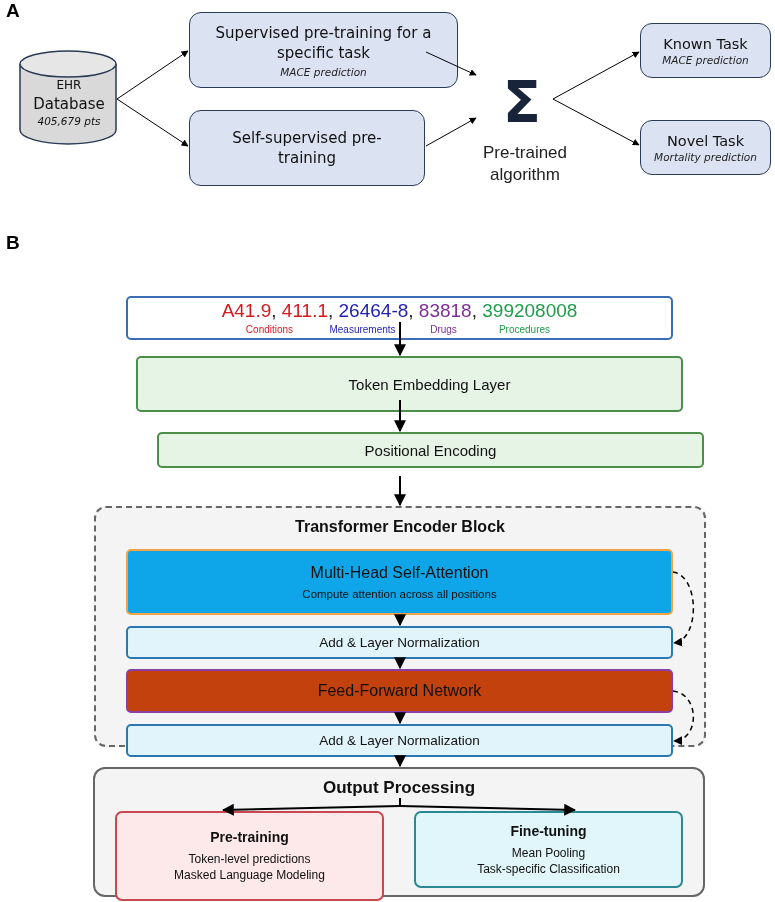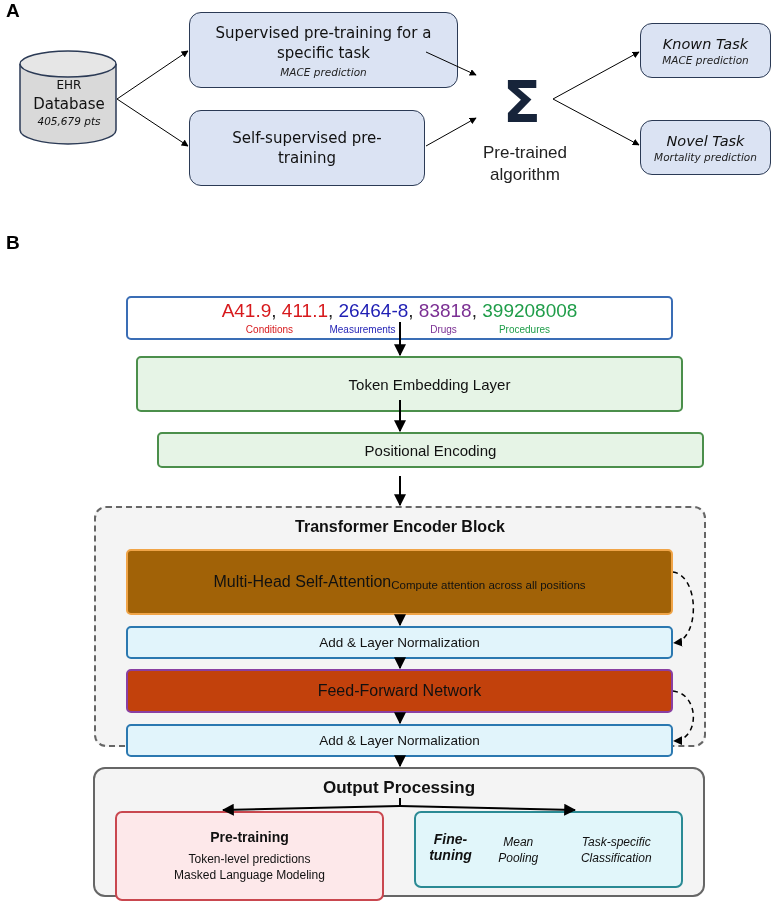--- a/index.html
+++ b/index.html
@@ -2,41 +2,41 @@
 <html><head>
 <meta charset="utf-8">
 <style>
   html, body { margin:0; padding:0; background:#ffffff; }
   body { width:775px; height:902px; position:relative; overflow:hidden; font-family:"Liberation Sans", sans-serif; color:#111; }
   .abs { position:absolute; box-sizing:border-box; }
   .panel-label { font-weight:bold; font-size:19px; color:#000; }
   .boxA { background:#dbe3f3; border:1.5px solid #2b3a55; border-radius:12px; display:flex; flex-direction:column; align-items:center; justify-content:center; text-align:center; }
   .boxA .main { font-size:15px; line-height:20px; color:#111; font-family:"DejaVu Sans", sans-serif; }
   .boxA .sub { font-size:10.5px; font-style:italic; color:#222; margin-top:3px; font-family:"DejaVu Sans", sans-serif; }
-  .boxA.small .main { font-size:14.5px; line-height:18px;font-style:italic; }
+  .boxA.small .main { font-size:14.5px; line-height:18px; }
   .boxA.small .sub { margin-top:1px; }
   .cyl-text { text-align:center; font-family:"DejaVu Sans", sans-serif; }
   .sigma { font-size:56px; color:#17243a; font-weight:bold; line-height:56px; font-family:"DejaVu Sans", sans-serif; }
   .pretrained { font-size:17px; line-height:22px; text-align:center; color:#222; }
 
   .flow { display:flex; align-items:center; justify-content:center; text-align:center; border-radius:5px; }
   .input-box { border:2px solid #3a6db5; background:#fff; flex-direction:column; }
   .tokens { font-size:19px; line-height:22px; }
   .legend { font-size:10px; line-height:12px; margin-top:2px; display:flex; gap:8px; }
   .green-box { background:#e6f4e6; border:2px solid #4b8f4b; font-size:15px; }
   .encoder { border:2px dashed #666; border-radius:12px; background:#f4f4f4; }
   .enc-title { font-weight:bold; font-size:16px; text-align:center; }
-  .mhsa { background:#a16207; border:2px solid #f0a447; flex-direction:row; }
+  .mhsa { background:#0ea5e9; border:2px solid #f0a447; flex-direction:column; }
   .mhsa .t { font-size:16px; } .mhsa .s { font-size:11.5px; margin-top:6px; }
   .addnorm { background:#e1f4fb; border:2px solid #2b78b0; font-size:13.5px; }
   .ffn { background:#c2410c; border:2px solid #8a3fa2; font-size:16px; }
   .output { border:2px solid #666; border-radius:12px; background:#f4f4f4; }
   .out-title { font-weight:bold; font-size:17px; text-align:center; }
   .pre { background:#fde8ea; border:2px solid #c9474f; flex-direction:column; border-radius:7px; }
-  .fine { background:#e1f6fa; border:2px solid #2a8a94; border-radius:7px;font-style:italic; }
+  .fine { background:#e1f6fa; border:2px solid #2a8a94; flex-direction:column; border-radius:7px; }
   .pre .h, .fine .h { font-weight:bold; font-size:14px; margin-bottom:6px; }
   .pre .l, .fine .l { font-size:12px; line-height:16px; }
   svg.overlay { position:absolute; left:0; top:0; pointer-events:none; }
 </style>
 </head>
 <body>
 
 <div class="abs panel-label" style="left:6px;top:0px;">A</div>
 
 <svg class="abs" style="left:18px;top:48px;" width="102" height="100">

